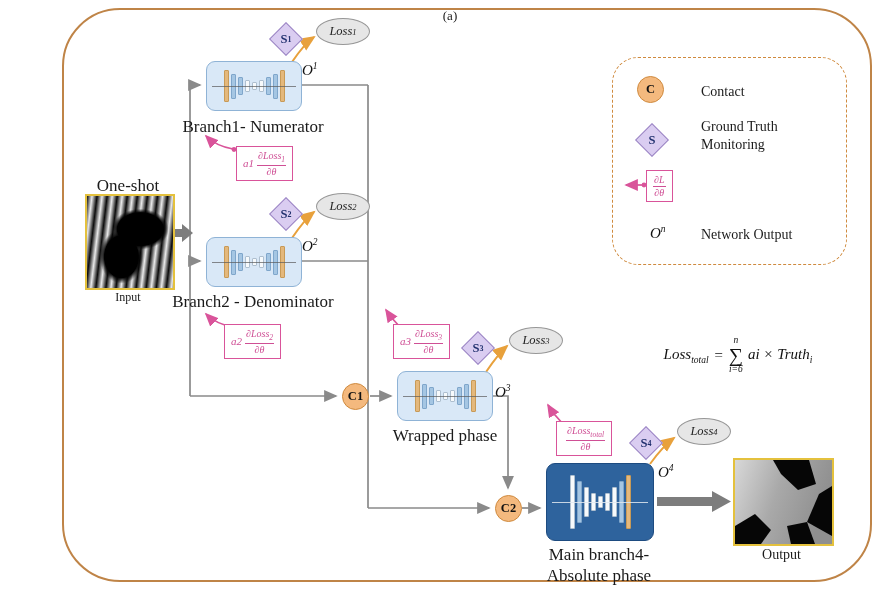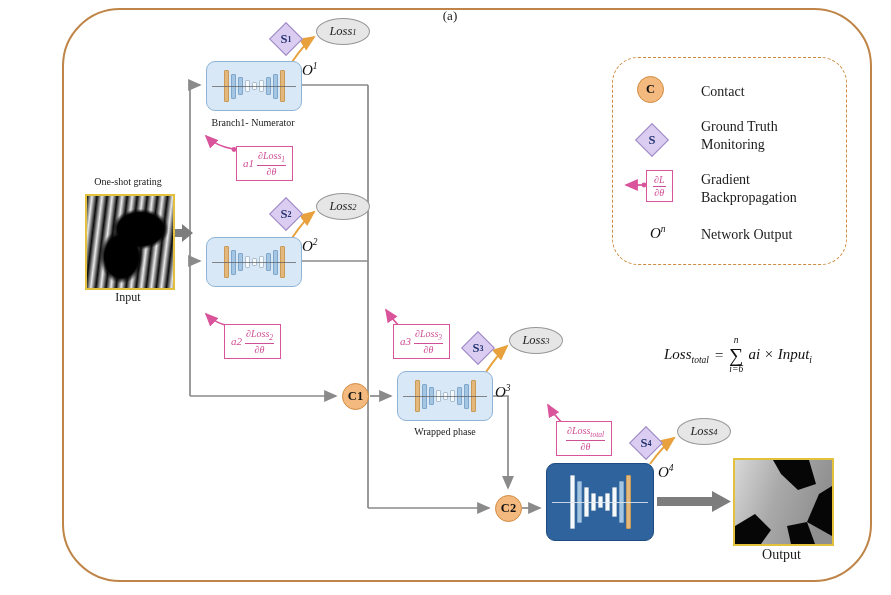--- a/index.html
+++ b/index.html
@@ -1,20 +1,20 @@
 <!DOCTYPE html>
 <html><head>
 <meta charset="utf-8">
 <style>
   html,body{margin:0;padding:0;background:#fff;}
   body{font-family:"Liberation Serif", serif;color:#1a1a1a;}
   .canvas{position:relative;width:891px;height:595px;background:#ffffff;overflow:hidden;}
   .overlay{position:absolute;left:0;top:0;pointer-events:none;}
   .frame{position:absolute;left:62px;top:8px;width:806px;height:570px;border:2.2px solid #bf8447;border-radius:58px;}
-  .lbl{position:absolute;text-align:center;font-size:10px;color:#1a1a1a;line-height:1.22;}
+  .lbl{position:absolute;text-align:center;font-size:17px;color:#1a1a1a;line-height:1.22;}
   
   .nn{position:absolute;display:flex;align-items:center;justify-content:center;gap:2px;border-radius:9px;}
   .nn.light{background:#d9e8f7;border:1.4px solid #8fb3d6;}
   .nn.dark{background:#2e639d;border:1.4px solid #1d4b80;}
   .nn::before{content:"";position:absolute;left:5px;right:5px;top:50%;height:1px;background:rgba(90,90,90,.7);}
   .nn.dark::before{background:rgba(225,232,240,.85);}
   .bar{width:5px;border-radius:1px;box-sizing:border-box;}
   .bt{background:#e4b87c;border:1px solid #c89a57;}
   .bb{background:#a5c6e3;border:1px solid #7fa6cb;}
   .bw{background:#f7fafc;border:1px solid #aebfcf;}
@@ -154,20 +154,24 @@
     <span class="bar bt" style="height:32px"></span>
     <span class="bar bb" style="height:25px"></span>
     <span class="bar bb" style="height:18px"></span>
     <span class="bar bw" style="height:12px"></span>
     <span class="bar bw" style="height:8px"></span>
     <span class="bar bw" style="height:12px"></span>
     <span class="bar bb" style="height:18px"></span>
     <span class="bar bb" style="height:25px"></span>
     <span class="bar bt" style="height:32px"></span>
   </div>
+  <div class="lbl" style="left:172px;top:292px;width:162px">
+    <div>Branch2 - Denominator</div>
+      <div></div>
+  </div>
   <div class="olab" style="left:302px;top:237px"><span>O</span><sup>2</sup></div>
   <div class="dia" style="left:274px;top:202px">
       <span>
         <b>S</b>
         <sup>2</sup>
       </span>
     </div>
   <div class="loss" style="left:316px;top:193px;width:52px;height:25px">
       <span>Loss</span>
       <sub>2</sub>
@@ -224,20 +228,24 @@
   <div class="nn dark" style="left:546px;top:463px;width:106px;height:76px">
     <span class="bar bw" style="height:54px"></span>
     <span class="bar bb" style="height:42px"></span>
     <span class="bar bw" style="height:30px"></span>
     <span class="bar bw" style="height:18px"></span>
     <span class="bar bw" style="height:12px"></span>
     <span class="bar bw" style="height:18px"></span>
     <span class="bar bw" style="height:30px"></span>
     <span class="bar bb" style="height:42px"></span>
     <span class="bar bt" style="height:54px"></span>
+  </div>
+  <div class="lbl" style="left:541px;top:545px;width:116px">
+    <div>Main branch4-</div>
+      <div>Absolute phase</div>
   </div>
   <div class="olab" style="left:658px;top:463px"><span>O</span><sup>4</sup></div>
   <div class="dia" style="left:634px;top:431px">
       <span>
         <b>S</b>
         <sup>4</sup>
       </span>
     </div>
   <div class="loss" style="left:677px;top:418px;width:52px;height:25px">
       <span>Loss</span>
@@ -279,29 +287,28 @@
           <b>S</b>
         </span>
       </div>
     <div class="llab" style="left:88px;top:60px;width:105px">Ground Truth Monitoring</div>
     <div class="pinkbox" style="left:33px;top:112px">
       <span class="frac">
         <span class="fn">∂L</span>
         <span class="fd">∂θ</span>
       </span>
     </div>
-    <div class="llab" style="left:88px;top:113px;width:125px">Gradient Backpropagation</div>
     <div class="olab" style="left:37px;top:166px"><span>O</span><sup>n</sup></div>
     <div class="llab" style="left:88px;top:168px">Network Output</div>
   </div>
 
   <div class="formula" style="left:628px;top:336px;width:220px">
     <span><span>Loss</span><sub>total</sub></span>
     <span>=</span>
     <span class="sum">
       <span class="lim">n</span>
       <span class="sig">∑</span>
       <span class="lim">i=6</span>
     </span>
-    <span><span>ai × Input</span><sub>i</sub></span>
+    <span><span>ai × Truth</span><sub>i</sub></span>
   </div>
 
 </div>
 
 </body></html>

